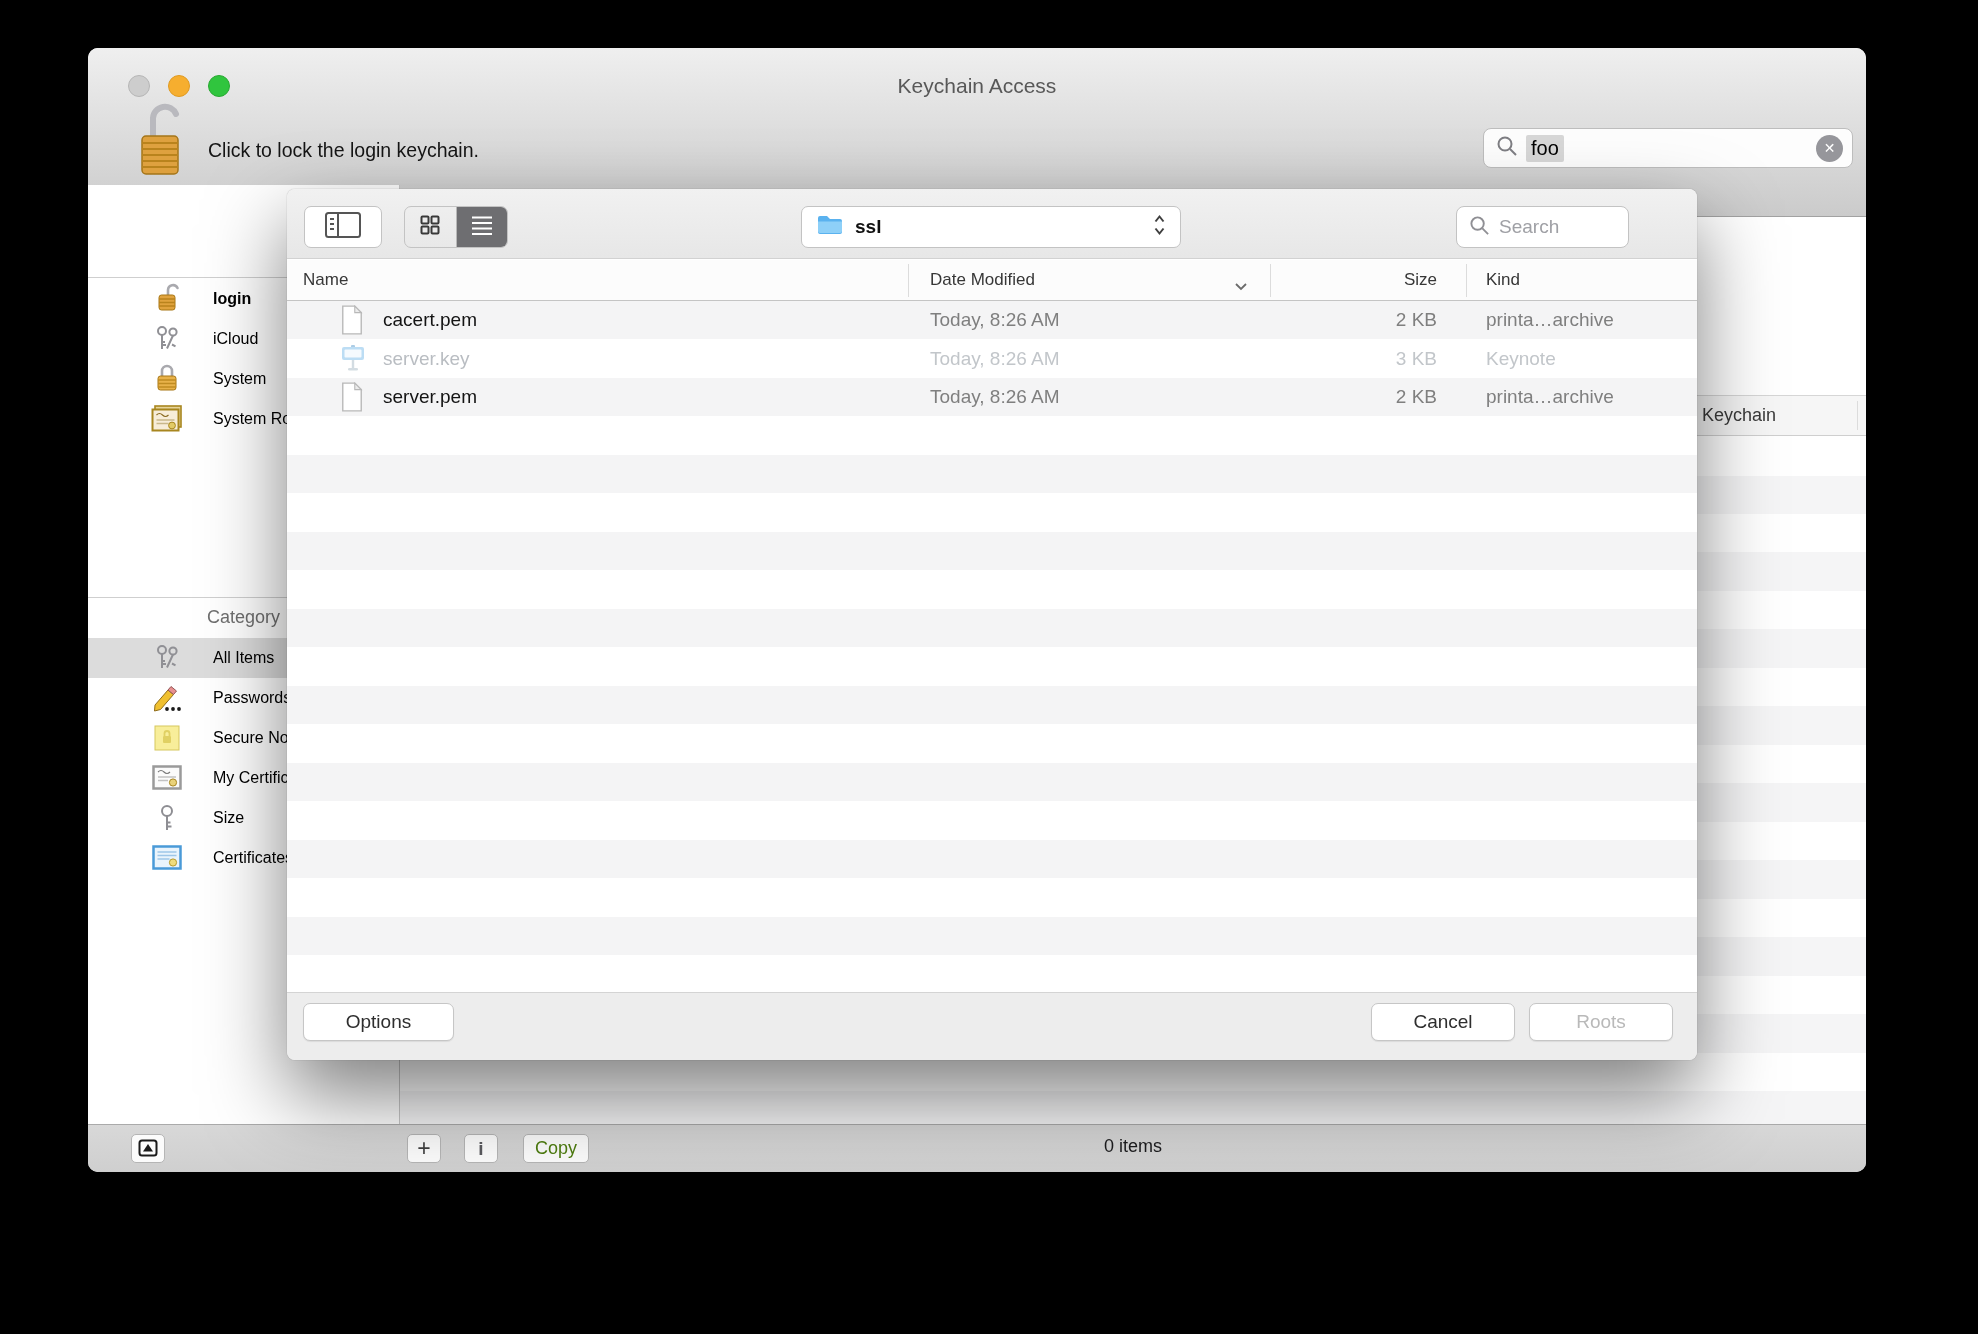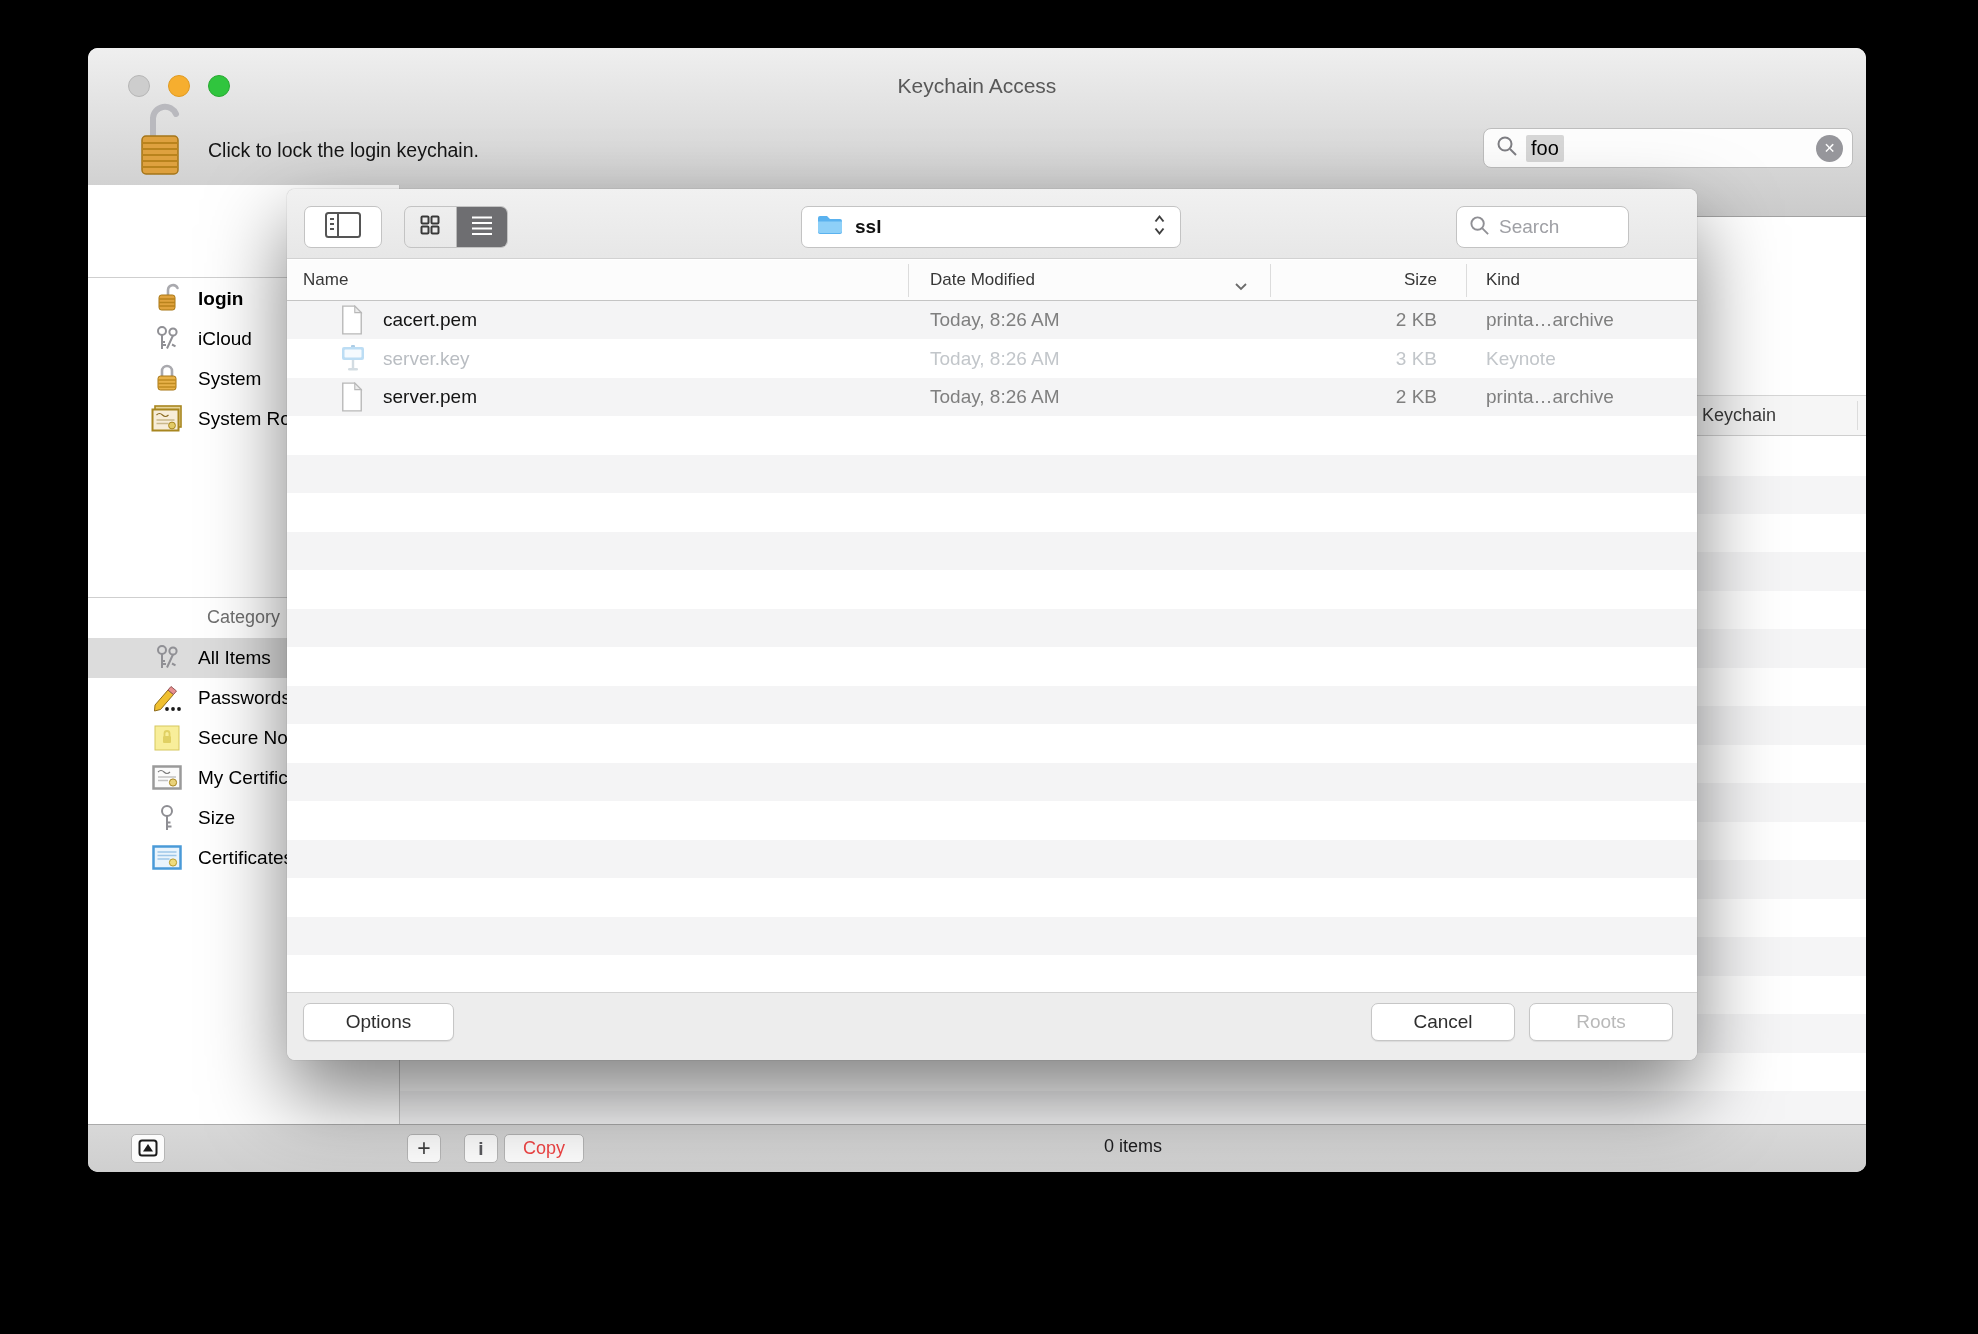--- a/index.html
+++ b/index.html
@@ -33,21 +33,21 @@
 
   
   .sidebar { position:absolute; left:0; top:137px; width:311px; height:939px; background:#fff; overflow:hidden; }
   .v-divider { position:absolute; left:311px; top:137px; width:1px; height:939px; background:#c8c8c8; }
   .side-header { position:absolute; left:0; width:311px; text-align:center;
                  font-size:18px; color:#6f6f6f; height:36px; line-height:36px; white-space:nowrap; }
   .side-rule { position:absolute; left:0; width:311px; height:1px; background:#cfcfcf; }
   .side-item { position:absolute; left:0; width:311px; height:40px; display:flex; align-items:center;
                padding-left:62px; white-space:nowrap; }
   .side-item .ic { width:34px; display:flex; justify-content:center; flex:none; }
-  .side-item .lbl { font-size:19px; color:#000; margin-left:14px; }
+  .side-item .lbl { font-size:16px; color:#000; margin-left:29px; }
   .side-item.sel { background:#dcdcdc; }
   .side-item.bold .lbl { font-weight:bold; }
 
   
   .bg-header { position:absolute; left:312px; top:347px; width:1466px; height:41px;
                background:#f6f6f6; border-top:1px solid #d6d6d6; border-bottom:1px solid #cfcfcf; }
   .bg-header .txt { position:absolute; left:1302px; top:0; line-height:39px; font-size:18px; color:#3a3a3a; }
   .bg-header .colsep { position:absolute; left:1457px; top:5px; width:1px; height:29px; background:#dcdcdc; }
   .bg-stripes { position:absolute; left:312px; top:389px; width:1466px; height:687px;
                 background:repeating-linear-gradient(180deg,#ffffff 0 38.5px,#f5f5f6 38.5px 77px); }
@@ -268,21 +268,21 @@
             <rect x="1.5" y="1.5" width="17" height="15" rx="2.5" fill="none" stroke="#1a1a1a" stroke-width="2"></rect>
             <path d="M10 5 l5 7.5 h-10 z" fill="#1a1a1a"></path>
           </svg></span>
       </div>
       <div class="sb-btn" style="left:319px;width:34px;font-size:23px;line-height:26px;color:#3f3f3f">
         <span>+</span>
       </div>
       <div class="sb-btn" style="left:376px;width:34px;font-size:19px;line-height:27px;color:#5a5a5e;font-weight:bold">
         <span>i</span>
       </div>
-      <div class="sb-btn" style="left:416px;width:80px;font-size:18px;line-height:27px;color:#ef4444">
+      <div class="sb-btn" style="left:435px;width:66px;font-size:18px;line-height:27px;color:#4d7c0f">
         <span>Copy</span>
       </div>
       <div class="sb-count">0 items</div>
     </div>
 
     <div class="dialog">
       <div class="d-toolbar">
         <div class="d-btn" style="left:17px;width:78px">
           <span>
             <svg width="40" height="30" viewBox="0 0 40 30">

